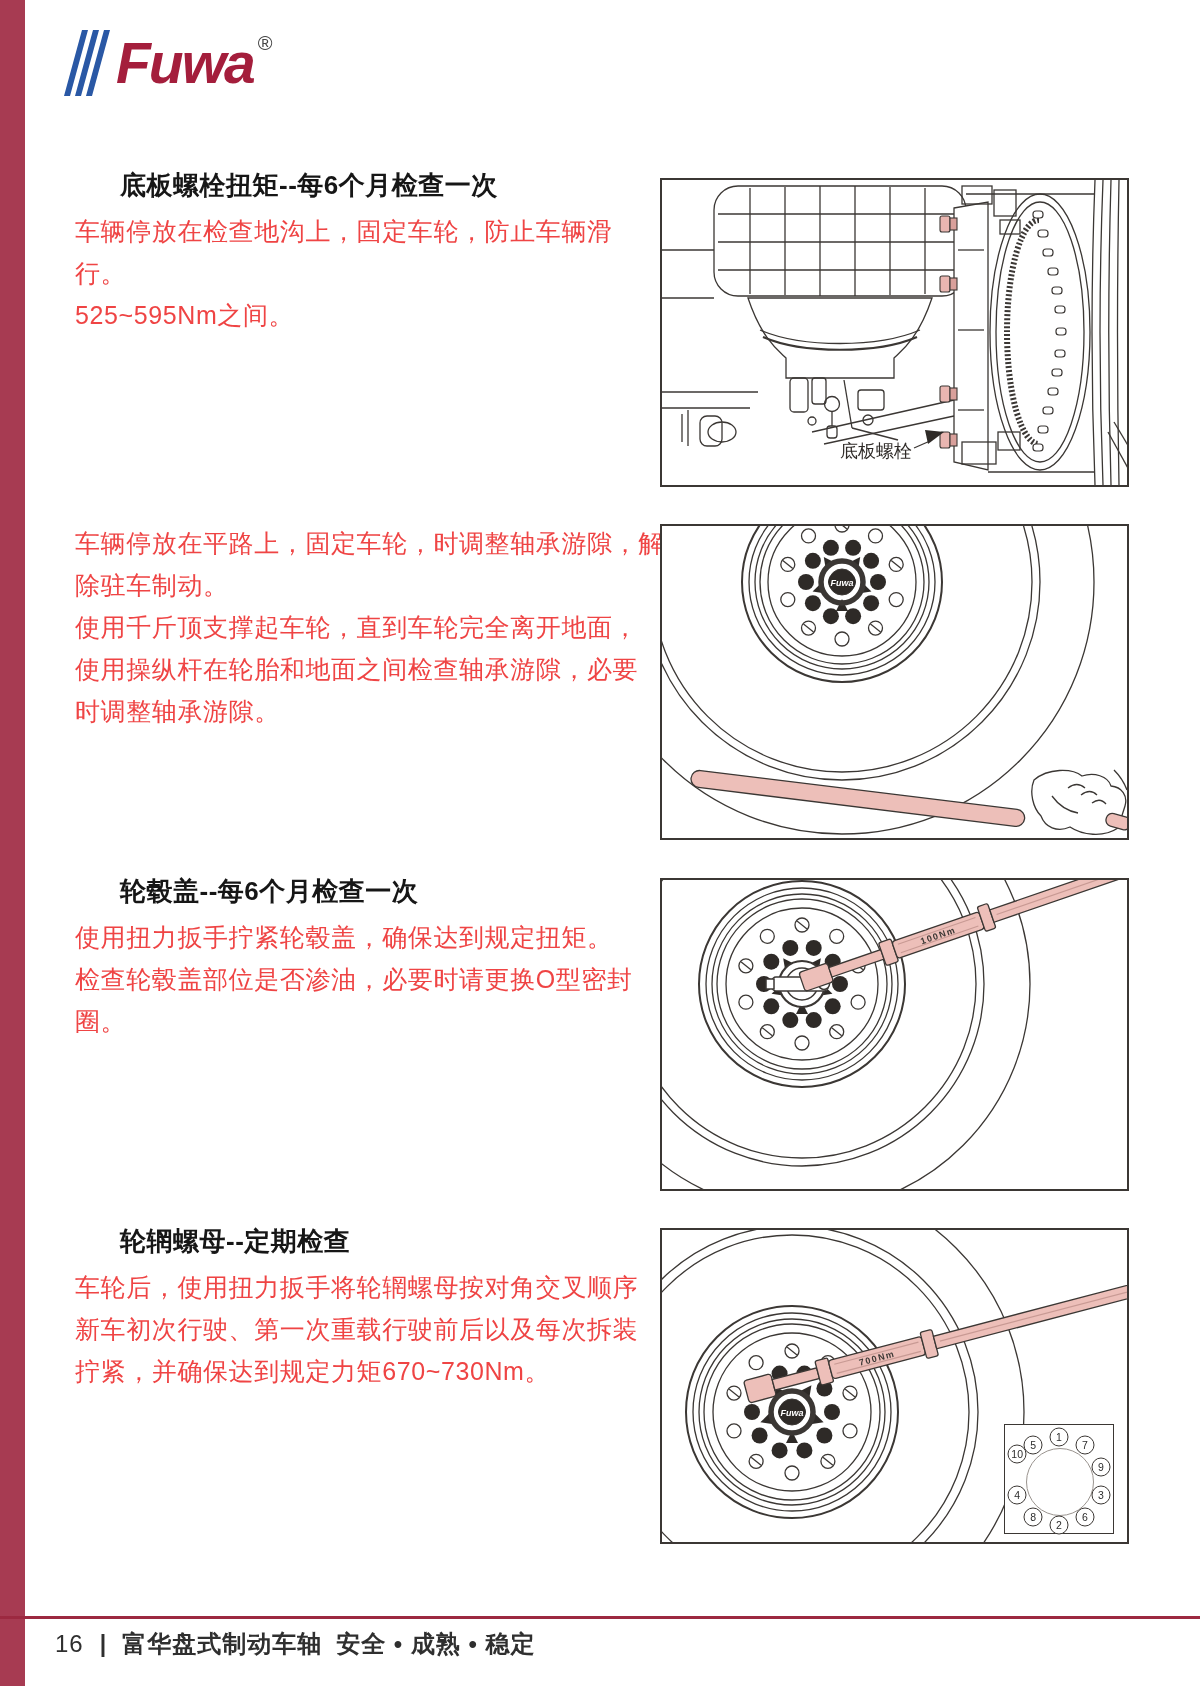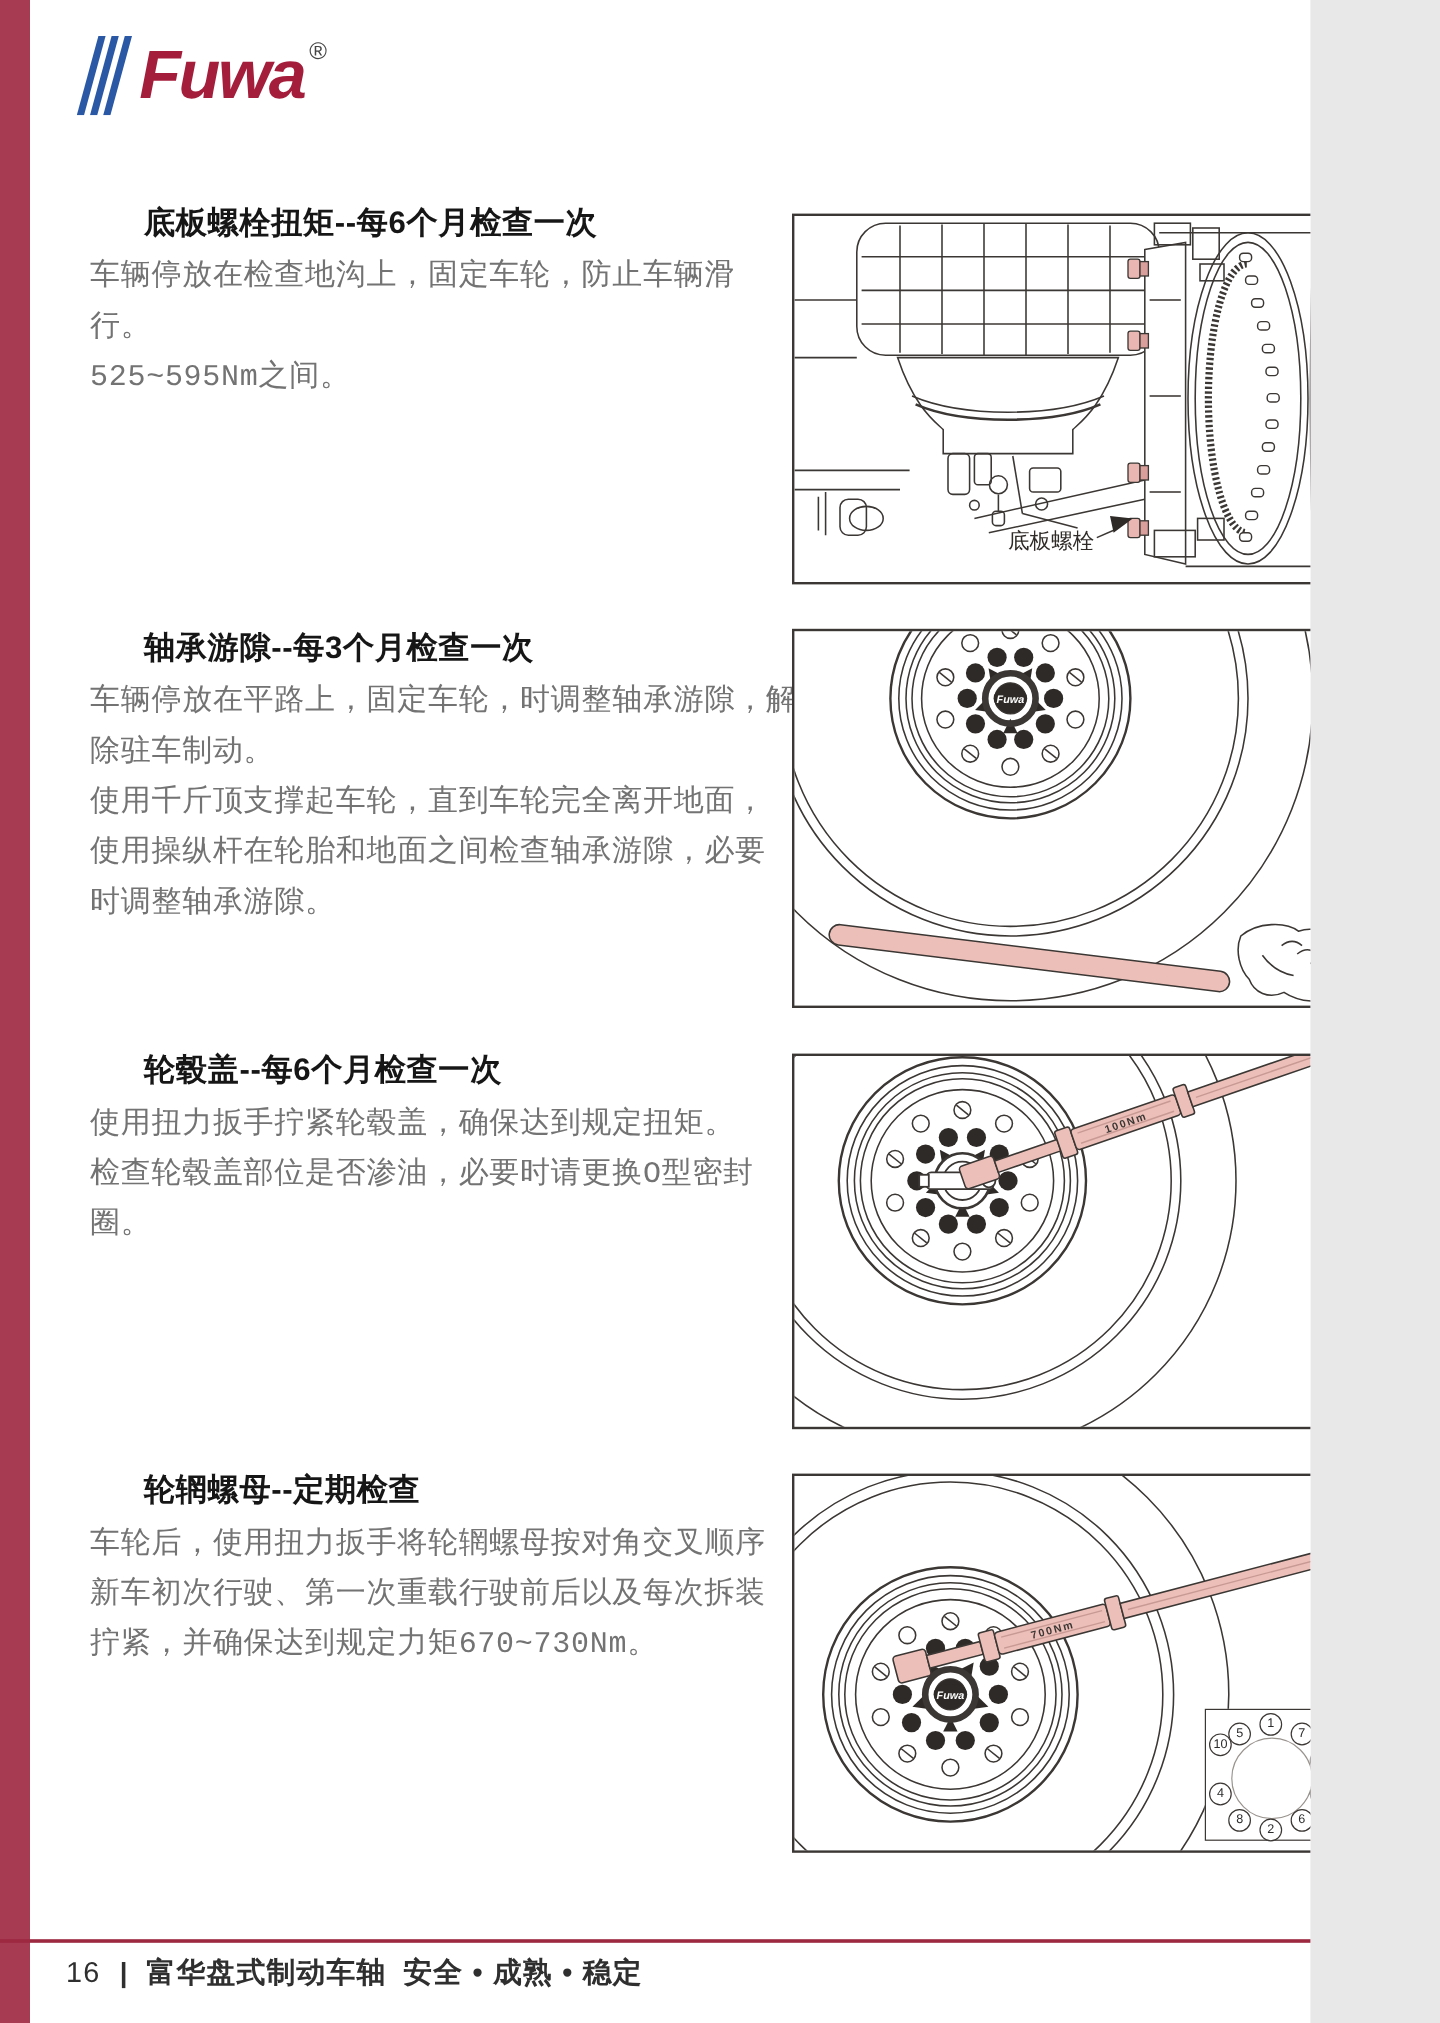--- a/index.html
+++ b/index.html
@@ -1,27 +1,27 @@
 <!DOCTYPE html>
 <html><head>
 <meta charset="utf-8">
 <style>
   html,body{margin:0;padding:0;background:#e8e8e8;}
-  .page{position:relative;width:1092px;height:1686px;background:#ffffff;overflow:hidden;
+  .page{position:relative;width:1200px;height:1686px;background:#ffffff;overflow:hidden;
         font-family:"Liberation Sans","DejaVu Sans",sans-serif;color:#333;}
   .red-bar{position:absolute;left:0;top:0;width:25px;height:1686px;background:#a73b52;}
   
   .logo{position:absolute;left:64px;top:30px;display:flex;align-items:flex-start;}
   .logo-word{font-size:57px;font-weight:700;font-style:italic;color:#a41e3c;letter-spacing:-2px;line-height:66px;}
   .logo-reg{font-size:20px;color:#444;position:relative;top:2px;left:4px;font-style:normal;font-weight:400;}
   .logo-slashes{margin-right:4px;}
   
   .sec{position:absolute;left:75px;width:545px;}
   .sec-title{font-size:26px;font-weight:700;color:#161616;letter-spacing:0.5px;line-height:34px;margin-bottom:8px;white-space:nowrap;margin-left:45px;}
-  .sec-line{font-size:25px;color:#737373;letter-spacing:0.6px;line-height:42px;height:42px;white-space:nowrap;font-family:Liberation Mono, monospace;}
+  .sec-line{font-size:25px;color:#ef4444;letter-spacing:0.6px;line-height:42px;height:42px;white-space:nowrap;}
   
   .fig{position:absolute;left:660px;width:465px;background:#fff;border:2px solid #3b3734;}
   .fig svg{display:block;}
   
   .inset{position:absolute;left:342px;top:194px;width:108px;height:108px;background:#fff;border:1.5px solid #3b3734;}
   .inset-circle{position:absolute;left:21px;top:23px;width:66px;height:66px;border:1px solid #9a948f;border-radius:50%;}
   .seq-num{position:absolute;width:17px;height:17px;border:1.2px solid #3b3734;border-radius:50%;
            font-size:10.5px;line-height:16px;text-align:center;color:#2c2c2c;background:#fff;
            transform:translate(-50%,-50%);}
   
@@ -148,21 +148,20 @@
           <rect x="288" y="254" width="7" height="12" fill="#d9a09b"></rect>
       </g>
 
       <path d="M252,268 L268,261" stroke="#3b3734" stroke-width="1.3" fill="none"></path>
       <polygon points="266,264 282,252 263,250" fill="#2e2a27"></polygon>
       <text x="178" y="277" font-size="18" fill="#2e2a27">底板螺栓</text>
     </svg>
   </div>
 
   <div class="sec" style="top:522px;">
-    <div class="sec-title">轴承游隙--每3个月检查一次</div>
     <div class="sec-line">车辆停放在平路上，固定车轮，时调整轴承游隙，解</div>
     <div class="sec-line">除驻车制动。</div>
     <div class="sec-line">使用千斤顶支撑起车轮，直到车轮完全离开地面，</div>
     <div class="sec-line">使用操纵杆在轮胎和地面之间检查轴承游隙，必要</div>
     <div class="sec-line">时调整轴承游隙。</div>
   </div>
 
   <div class="fig" style="top:524px;height:312px;">
     <svg width="465" height="312" viewBox="0 0 465 312">
       <g stroke="#3b3734" stroke-width="1.3" fill="none">

